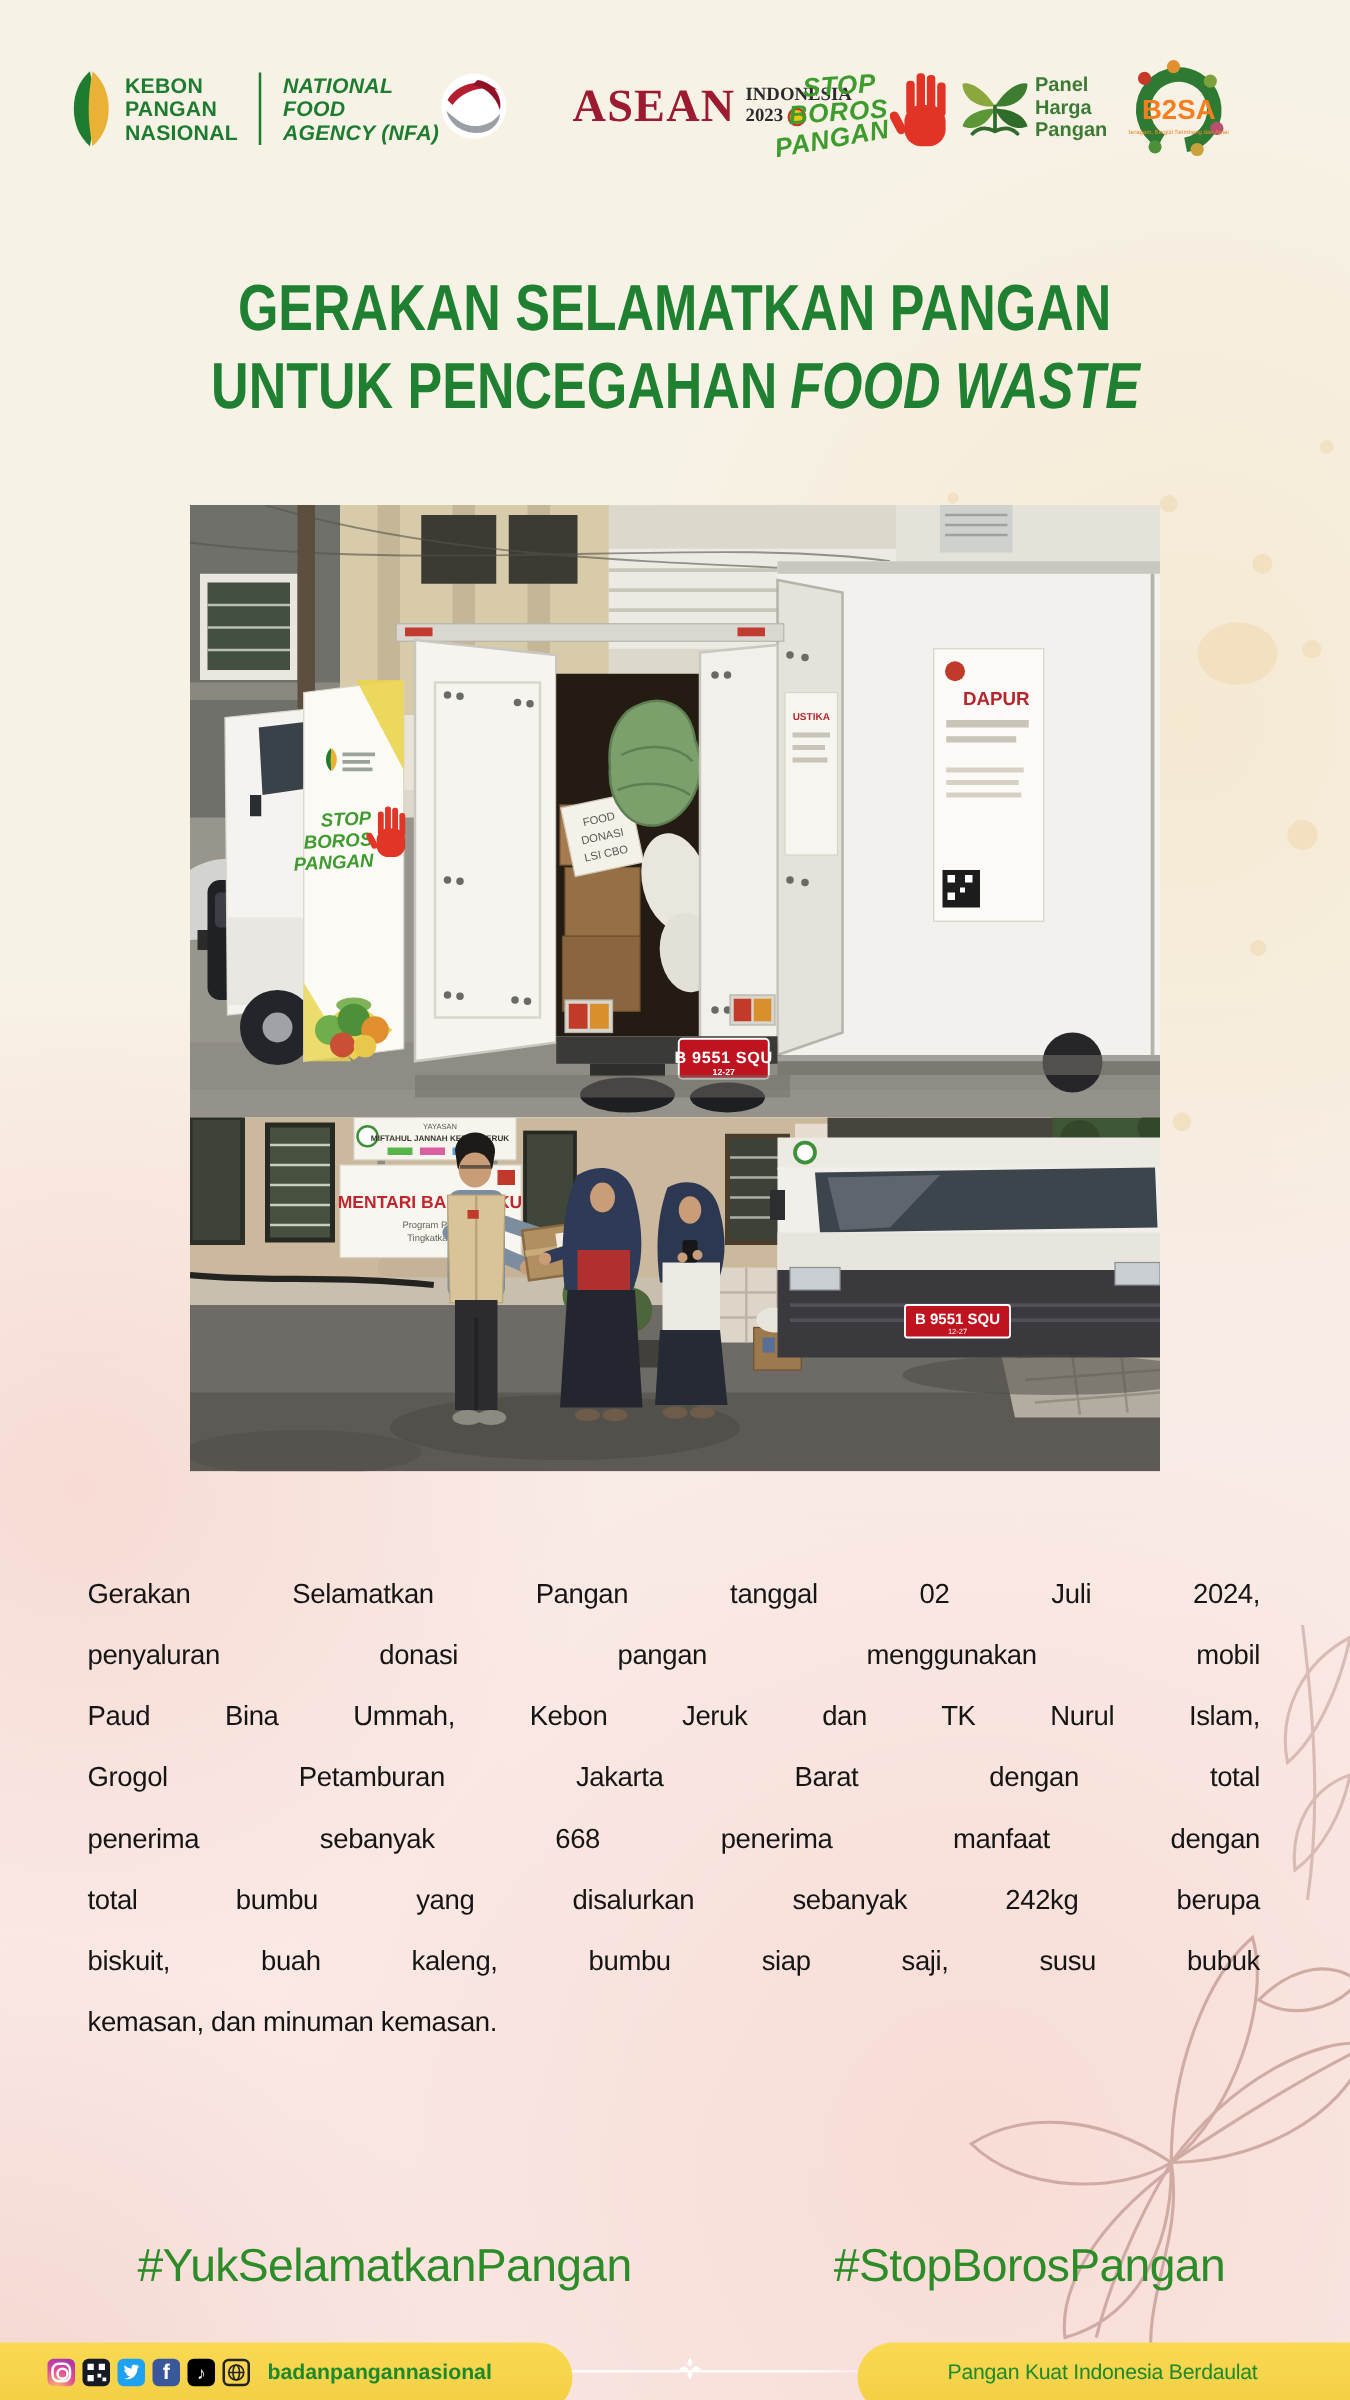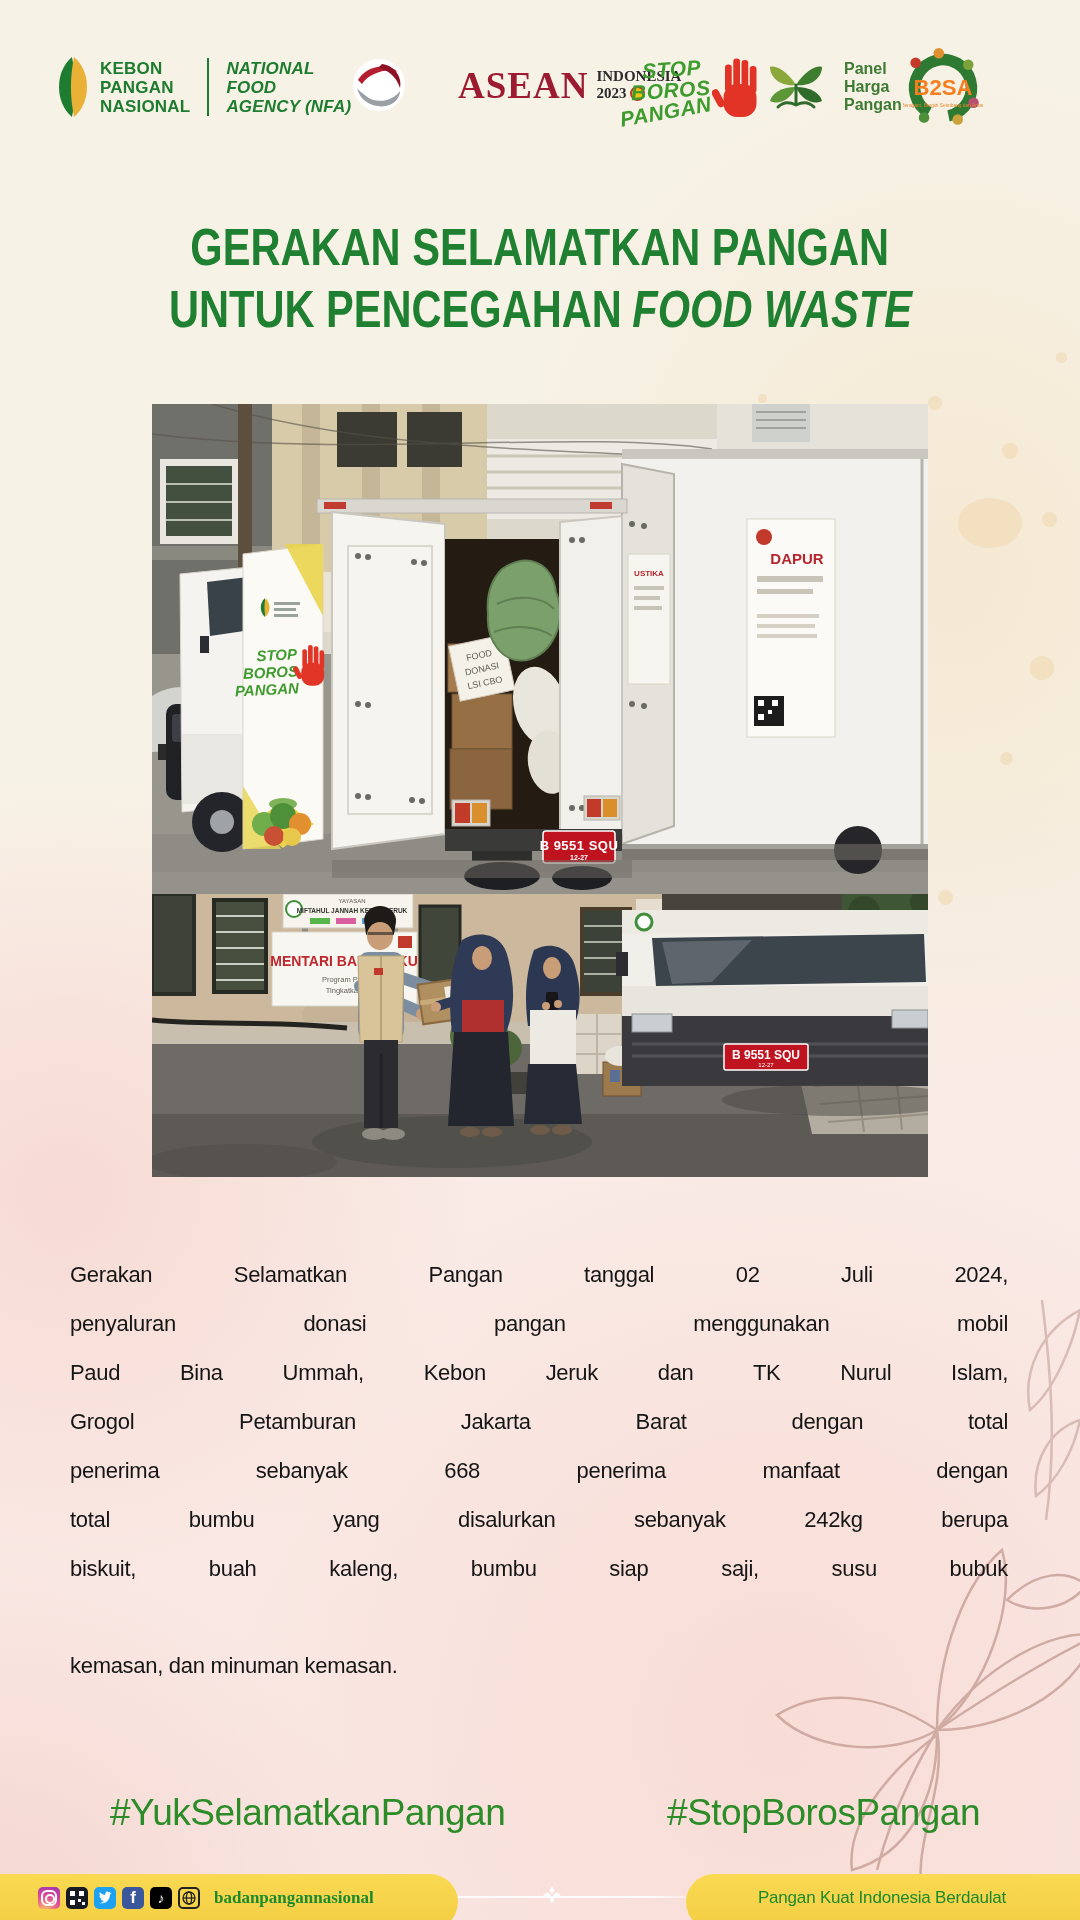--- a/index.html
+++ b/index.html
@@ -21,49 +21,49 @@
   .asean{left:352px;top:58px;gap:8px;font-family:"Liberation Serif",serif;}
   .asean .name{font-size:37px;font-weight:bold;color:#9c1b30;letter-spacing:1px;margin-left:44px;}
   .asean .sub{font-size:15px;color:#2b2b2b;line-height:17px;font-weight:bold;}
   .asean .yr{display:flex;align-items:center;gap:4px;}
   .emblem{width:11px;height:11px;border-radius:50%;background:#f1c40f;border:2px solid #c0392b;display:inline-block;}
   .sb{left:618px;top:54px;gap:2px;}
   .sb .lines{display:flex;flex-direction:column;align-items:flex-end;transform:rotate(-4deg);
      font-weight:bold;font-style:italic;font-size:21px;line-height:21px;color:#3e9c2f;letter-spacing:.5px;}
   .sb .lines span:nth-child(1){transform:translateX(-8px);}
   .sb .lines span:nth-child(3){transform:rotate(-6deg);}
-  .panel{left:768px;top:60px;gap:20px;}
+  .panel{left:768px;top:60px;gap:4px;}
   .panel .txt{font-size:16px;font-weight:bold;color:#3d7a33;line-height:18px;}
   .b2sa{left:903px;top:48px;}
   
   .title{position:absolute;left:0;right:0;top:216px;text-align:center;color:#1e8030;
      font-weight:bold;font-size:52px;line-height:62px;}
   .title .cond{display:inline-block;transform:scaleX(.8);white-space:nowrap;}
   .title .it{font-style:italic;margin-left:13px;}
   
   .photos{position:absolute;left:152px;top:404px;width:776px;}
   .photo-svg{display:block;}
   .photo-svg text{font-family:"Liberation Sans",sans-serif;}
   
   .para{position:absolute;left:70px;top:1250px;width:938px;font-size:22px;line-height:49px;
      color:#151515;letter-spacing:-.3px;}
   .para-line{text-align:justify;text-align-last:justify;}
-  .para-line.last{text-align-last:left;margin-top:48px;}
+  .para-line.last{text-align-last:left;}
   
   .hash{position:absolute;top:1792px;font-size:37px;color:#2b8c28;letter-spacing:-.5px;}
   .hash.left{left:110px;}
   .hash.right{right:100px;}
   
   .flower{position:absolute;pointer-events:none;}
   
   .pill{position:absolute;bottom:-10px;height:56px;border-radius:28px;
      background:linear-gradient(180deg,#f9da52,#f3cd43);display:flex;align-items:center;}
   .pill-left{left:-26px;width:420px;padding-left:64px;gap:6px;}
   .pill-right{right:-26px;width:392px;justify-content:center;padding-right:28px;}
-  .handle{font-size:17px;font-weight:bold;color:#1c8a2c;margin-left:8px;padding-bottom:8px;font-family:Liberation Serif, serif;}
+  .handle{font-size:17px;font-weight:bold;color:#1c8a2c;margin-left:8px;padding-bottom:8px;}
   .slogan{font-size:17px;font-weight:normal;color:#1c8a2c;letter-spacing:-.2px;padding-bottom:8px;}
   .sicon{width:22px;height:22px;border-radius:5px;position:relative;flex:none;margin-bottom:8px;}
   .ig{background:radial-gradient(circle at 30% 110%,#fdc468,#df4996 55%,#9b36b7 95%);}
   .ig .frame{position:absolute;inset:3px;border:2px solid #fff;border-radius:6px;}
   .ig .lens{position:absolute;left:7px;top:7px;width:6px;height:6px;border:2px solid #fff;border-radius:50%;}
   .qr{background:#161a22;}
   .qr i{position:absolute;background:#fff;}
   .tw{background:#1da1f2;}
   .fb{background:#39579a;color:#fff;font-weight:bold;font-size:17px;display:flex;align-items:center;justify-content:center;}
   .tk{background:#000;color:#fff;font-size:14px;display:flex;align-items:center;justify-content:center;}

